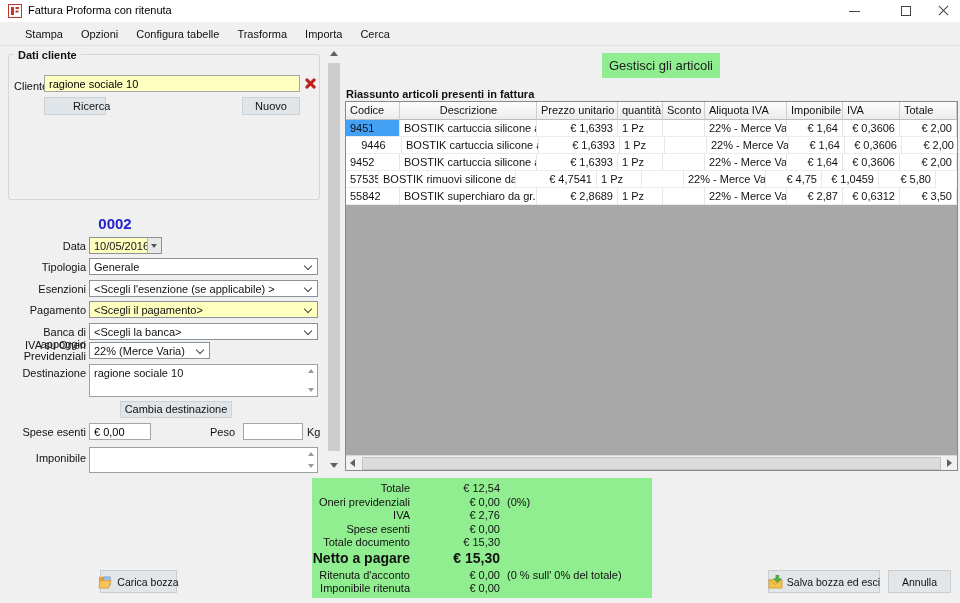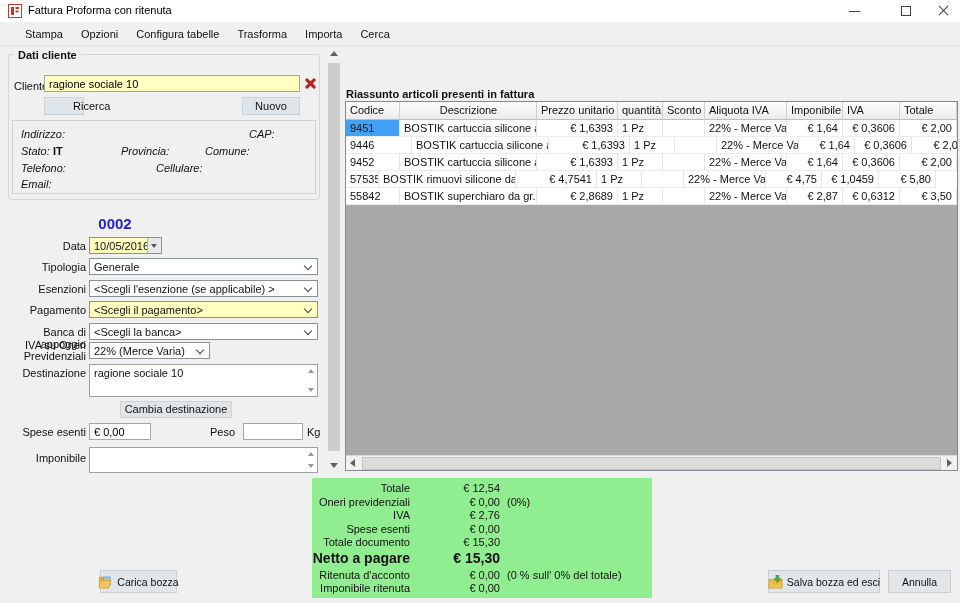--- a/index.html
+++ b/index.html
@@ -135,34 +135,23 @@
   <div class="gbox"></div>
   <span class="gbox-legend lbl">Dati cliente</span>
 
   <span class="lbl" style="left:14px; top:80px;">Cliente</span>
   <input class="txtfield yellow" style="left: 44px; top: 75px; width: 256px;" value="ragione sociale 10">
   <span class="redx">
       <i></i>
       <i></i>
     </span>
 
-  <div class="btn-flat" style="left:44px; top:97px; width:40px;padding-left:28px;">Ricerca</div>
+  <div class="btn-flat" style="left:44px; top:97px; width:62px;padding-left:28px;">Ricerca</div>
   <div class="btn-flat" style="left:242px; top:97px; width:58px;">Nuovo</div>
 
-  <div class="info-box">
-    <span class="lbl" style="left:8px; top:7px;">Indirizzo:</span>
-    <span class="lbl" style="left:236px; top:7px;">CAP:</span>
-    <span class="lbl" style="left:8px; top:24px;">Stato:</span>
-    <span class="lbl" style="left:40px; top:24px; font-style:normal; font-weight:bold;">IT</span>
-    <span class="lbl" style="left:108px; top:24px;">Provincia:</span>
-    <span class="lbl" style="left:192px; top:24px;">Comune:</span>
-    <span class="lbl" style="left:8px; top:41px;">Telefono:</span>
-    <span class="lbl" style="left:143px; top:41px;">Cellulare:</span>
-    <span class="lbl" style="left:8px; top:57px;">Email:</span>
-  </div>
 
   <div class="docnum">0002</div>
 
   <span class="flabel" style="top:240px;">Data</span>
   <div class="combo yellow" style="left:89px; top:237px; width:73px; padding-right:14px;">
     <span>10/05/2016</span>
     <span class="ddbtn">
         <span class="tri-down"></span>
       </span>
   </div>
@@ -218,20 +207,21 @@
   <div class="vscroll">
     <div class="sbtn" style="top:0;">
         <span class="sb-tri-up"></span>
       </div>
     <div class="vthumb"></div>
     <div class="sbtn" style="bottom:0;">
         <span class="sb-tri-dn"></span>
       </div>
   </div>
 
+  <div class="manage-btn">Gestisci gli articoli</div>
   <span class="summary-label">Riassunto articoli presenti in fattura</span>
 
   <div class="table-wrap">
     <div class="thead">
         <div class="hcell" style="width: 54px;">Codice</div>
         <div class="hcell" style="width: 137px; text-align: center;">Descrizione</div>
         <div class="hcell" style="width: 81px;">Prezzo unitario</div>
         <div class="hcell" style="width: 45px;">quantità</div>
         <div class="hcell" style="width: 42px;">Sconto</div>
         <div class="hcell" style="width: 82px;">Aliquota IVA</div>
@@ -245,21 +235,21 @@
           <div class="gcell" style="width: 137px;">BOSTIK cartuccia silicone ac</div>
           <div class="gcell r" style="width: 81px;">€ 1,6393</div>
           <div class="gcell" style="width: 45px;">1 Pz</div>
           <div class="gcell" style="width: 42px;"></div>
           <div class="gcell" style="width: 82px;">22% - Merce Va</div>
           <div class="gcell r" style="width: 56px;">€ 1,64</div>
           <div class="gcell r" style="width: 57px;">€ 0,3606</div>
           <div class="gcell r" style="width: 57px;">€ 2,00</div>
         </div>
         <div class="grow">
-          <div class="gcell" style="width: 66px;">9446</div>
+          <div class="gcell" style="width: 56px; text-align: center;">9446</div>
           <div class="gcell" style="width: 137px;">BOSTIK cartuccia silicone ac</div>
           <div class="gcell r" style="width: 81px;">€ 1,6393</div>
           <div class="gcell" style="width: 45px;">1 Pz</div>
           <div class="gcell" style="width: 42px;"></div>
           <div class="gcell" style="width: 82px;">22% - Merce Va</div>
           <div class="gcell r" style="width: 56px;">€ 1,64</div>
           <div class="gcell r" style="width: 57px;">€ 0,3606</div>
           <div class="gcell r" style="width: 57px;">€ 2,00</div>
         </div>
         <div class="grow">

